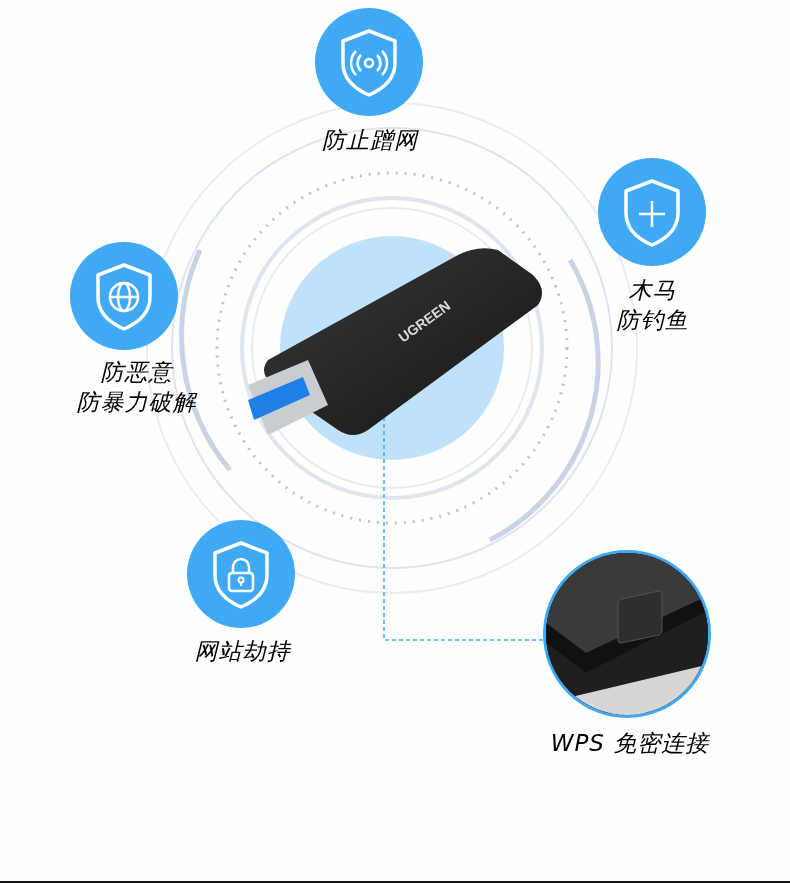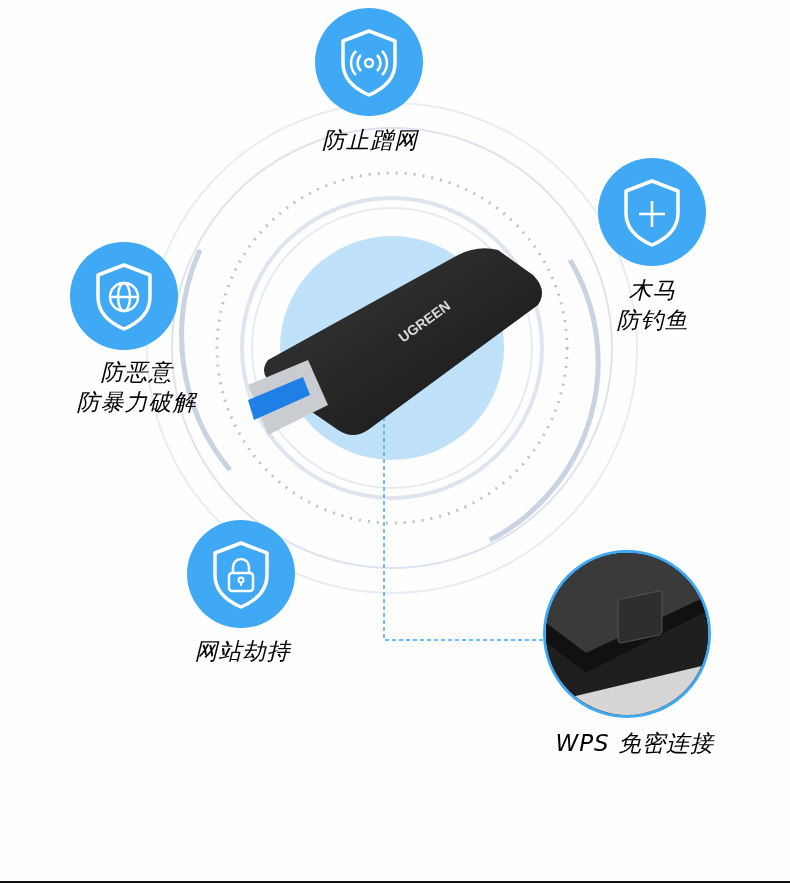--- a/index.html
+++ b/index.html
@@ -92,15 +92,15 @@
 <div class="zoom-circle">
   <svg width="168" height="168" viewBox="0 0 168 168">
     <rect width="168" height="168" fill="#2b2b2b"></rect>
     <path d="M0 0 H168 V40 L40 100 L0 70 Z" fill="#3a3a3a"></path>
     <path d="M0 70 L40 100 L168 40 V55 L40 120 L0 90 Z" fill="#111"></path>
     <path d="M40 120 L168 55 V140 L50 168 H0 V90 Z" fill="#1f1f1f"></path>
     <path d="M0 150 L168 110 V168 H0 Z" fill="#d6d6d6"></path>
     <rect x="72" y="62" width="44" height="44" rx="4" transform="skewY(-12)" fill="#2e2e2e" stroke="#555" stroke-width="1"></rect>
   </svg>
 </div>
-<div class="label" style="left:514px;top:728px;width:200px;text-align:right;">WPS 免密连接</div>
+<div class="label" style="left:530px;top:728px;width:200px;">WPS 免密连接</div>
 
 <div class="bottom-line"></div>
 
 </body></html>

